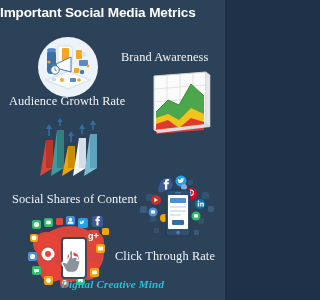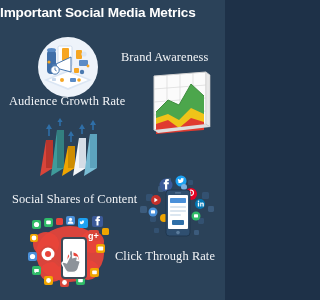--- a/index.html
+++ b/index.html
@@ -278,14 +278,15 @@
 
   <div class="metric-label lbl-brand">Brand Awareness</div>
 
   <div class="metric-label lbl-growth">Audience Growth Rate</div>
 
 
   <div class="metric-label lbl-shares">Social Shares of Content</div>
 
   <div class="metric-label lbl-click">Click Through Rate</div>
 
+  <div class="footer">Digital Creative Mind</div>
 
 </div>
 
 </body></html>

